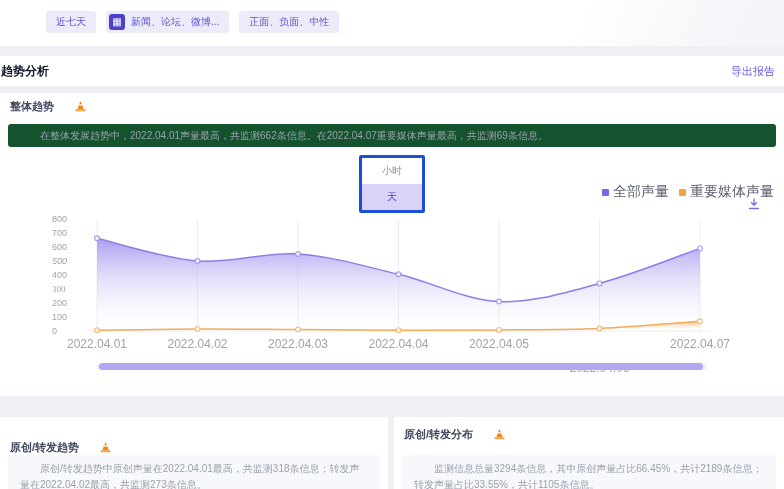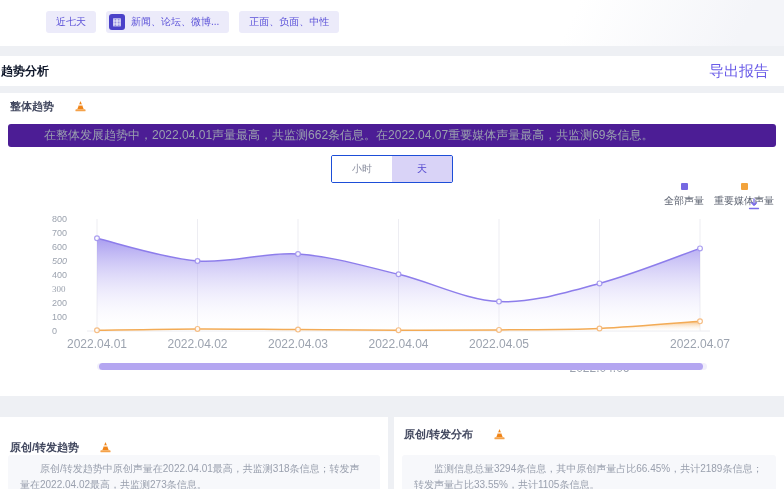--- a/index.html
+++ b/index.html
@@ -13,39 +13,39 @@
   .chips { position:absolute; left:8px; top:11px; display:flex; gap:10px;padding-left:38px; }
   .chip { height:22px; line-height:22px; padding:0 10px; background:#ecebfa; border-radius:3px;
           color:#5b51d8; font-size:10px; white-space:nowrap; cursor:pointer; }
   .chip.with-icon { display:flex; align-items:center; gap:6px; padding-left:3px; line-height:normal; }
   .chip-ico { width:16px; height:16px; background:#4a41c9; border-radius:3px; color:#fff;
               font-size:10px; line-height:16px; text-align:center; }
 
   
   .header { position:absolute; left:0; top:56px; width:784px; height:30px; background:#fff; }
   .page-title { position:absolute; left:1px; top:0; line-height:30px; font-size:12px; font-weight:bold; color:#0f172a; }
-  .export-link { position:absolute; right:15px; top:0; line-height:30px; font-size:15px; color:#6a5ce8; cursor:pointer; }
+  .export-link { position:absolute; right:9px; top:0; line-height:30px; font-size:11px; color:#6a5ce8; cursor:pointer; }
 
   
   .main-card { position:absolute; left:0; top:93px; width:784px; height:303px; background:#fff; }
   .sec-title-row { position:absolute; left:10px; top:6px; display:flex; align-items:center; gap:20px; }
   .sec-title { font-size:11px; font-weight:bold; color:#434960; }
   .cone { width:13px; height:13px; }
-  .note-box { position:absolute; left:8px; right:8px; top:31px; height:23px; background:#4c1d95;
-              border-radius:3px; font-size:12px; color:#9aa0ae; line-height:23px;
+  .note-box { position:absolute; left:8px; right:8px; top:31px; height:23px; background:#14532d;
+              border-radius:3px; font-size:10px; color:#9aa0ae; line-height:23px;
               padding:0 12px; text-indent:2em; white-space:nowrap; overflow:hidden; }
 
   .toggle { position:absolute; left:50%; top:62px; transform:translateX(-50%); display:flex;
-            border:1px solid #1d4ed8; border-radius:2px; overflow:hidden; }
+            border:3px solid #1d4ed8; border-radius:2px; overflow:hidden;flex-direction:column; }
   .toggle-btn { width:60px; height:26px; line-height:26px; text-align:center; font-size:10px;
                 background:#fff; color:#878b9c; cursor:pointer; }
   .toggle-btn.selected { background:#d9d3f7; color:#5246cf; }
 
   .legend { position:absolute; right:10px; top:90px; display:flex; gap:10px; align-items:center; }
-  .legend-item { display:flex; align-items:center; gap:4px; font-size:10px; color:#5c6270; cursor:pointer;flex-direction:column; }
+  .legend-item { display:flex; align-items:center; gap:4px; font-size:14px; color:#5c6270; cursor:pointer; }
   .legend-sq { width:7px; height:7px; border-radius:1px; }
   .dl-icon { position:absolute; right:24px; top:105px; width:12px; height:12px; cursor:pointer; }
 
   .chart-wrap { position:absolute; left:0; top:118px; width:784px; height:146px; }
   .chart-wrap svg { position:absolute; left:0; top:0; }
   .y-label { position:absolute; width:38px; left:52px; text-align:left; font-size:9px; color:#9ca3af; }
   .x-label { position:absolute; width:80px; text-align:center; top:126px; font-size:12px; color:#9ca3af; }
 
   .datazoom-track { position:absolute; left:97px; top:270px; width:610px; height:7px; border-radius:4px; background:#f1effb; cursor:pointer; }
   .datazoom-bar { position:absolute; left:2px; top:0; width:604px; height:7px; border-radius:4px; background:#b4a6f1; cursor:grab; }

